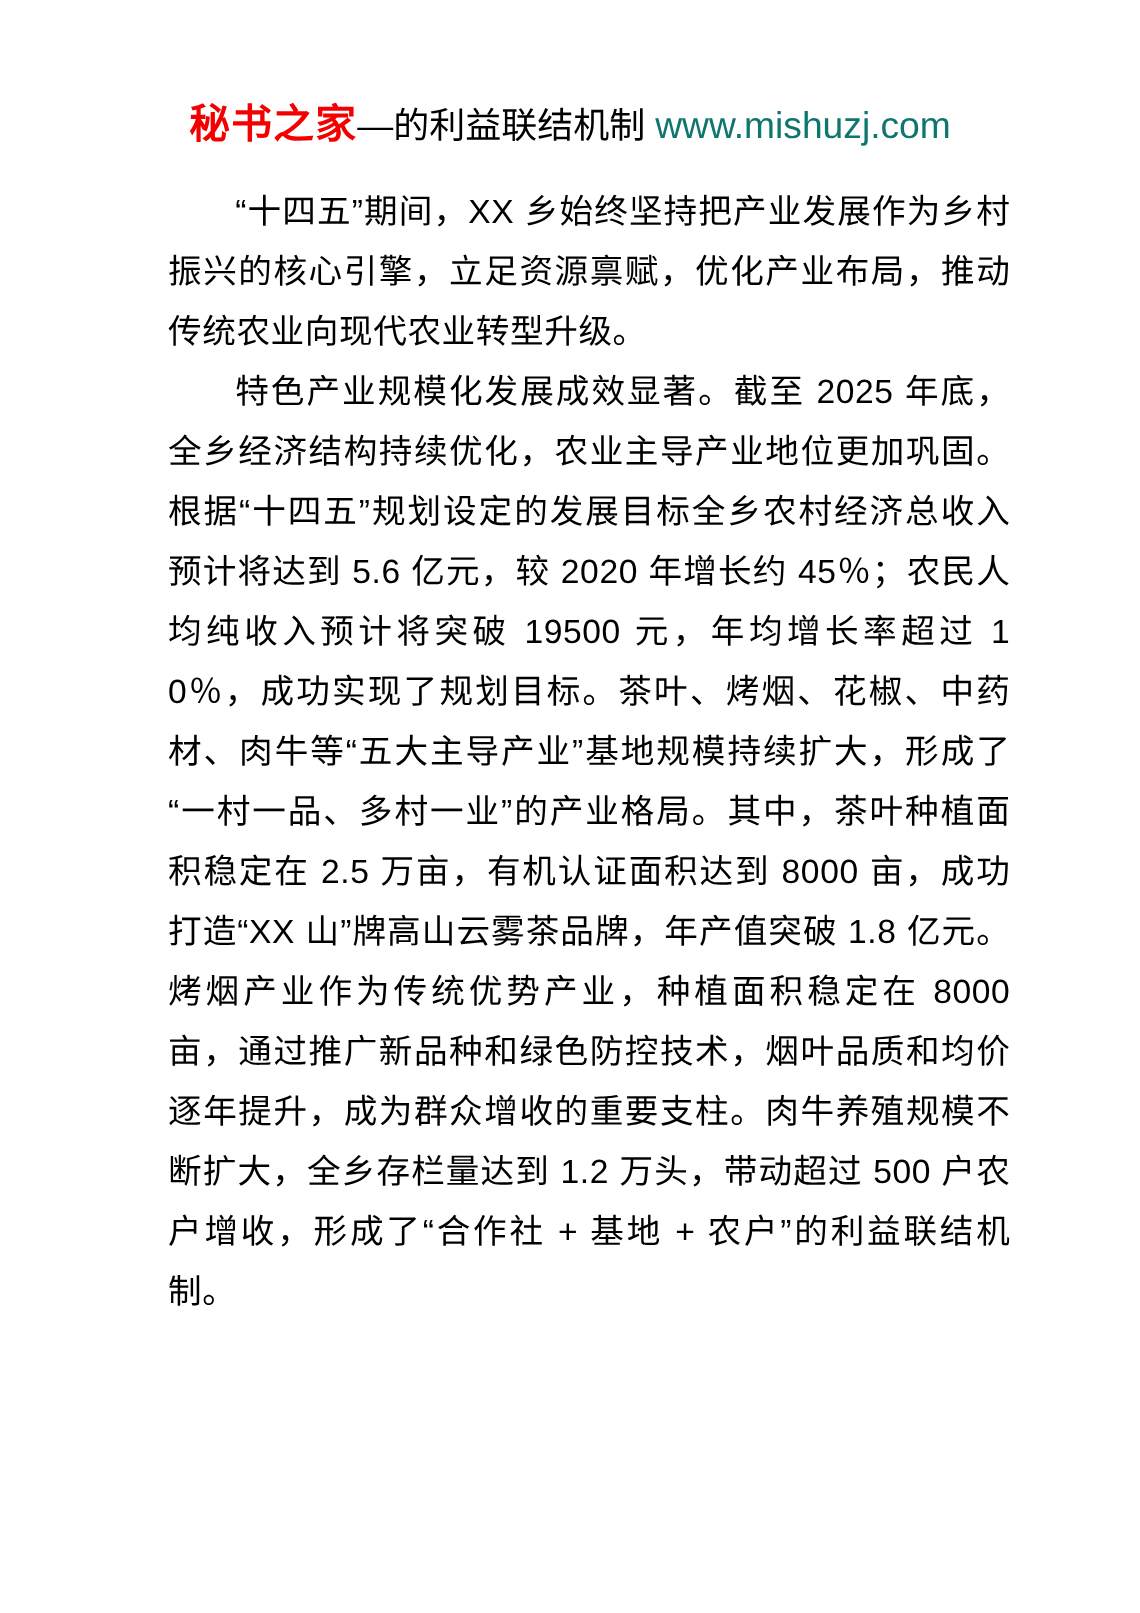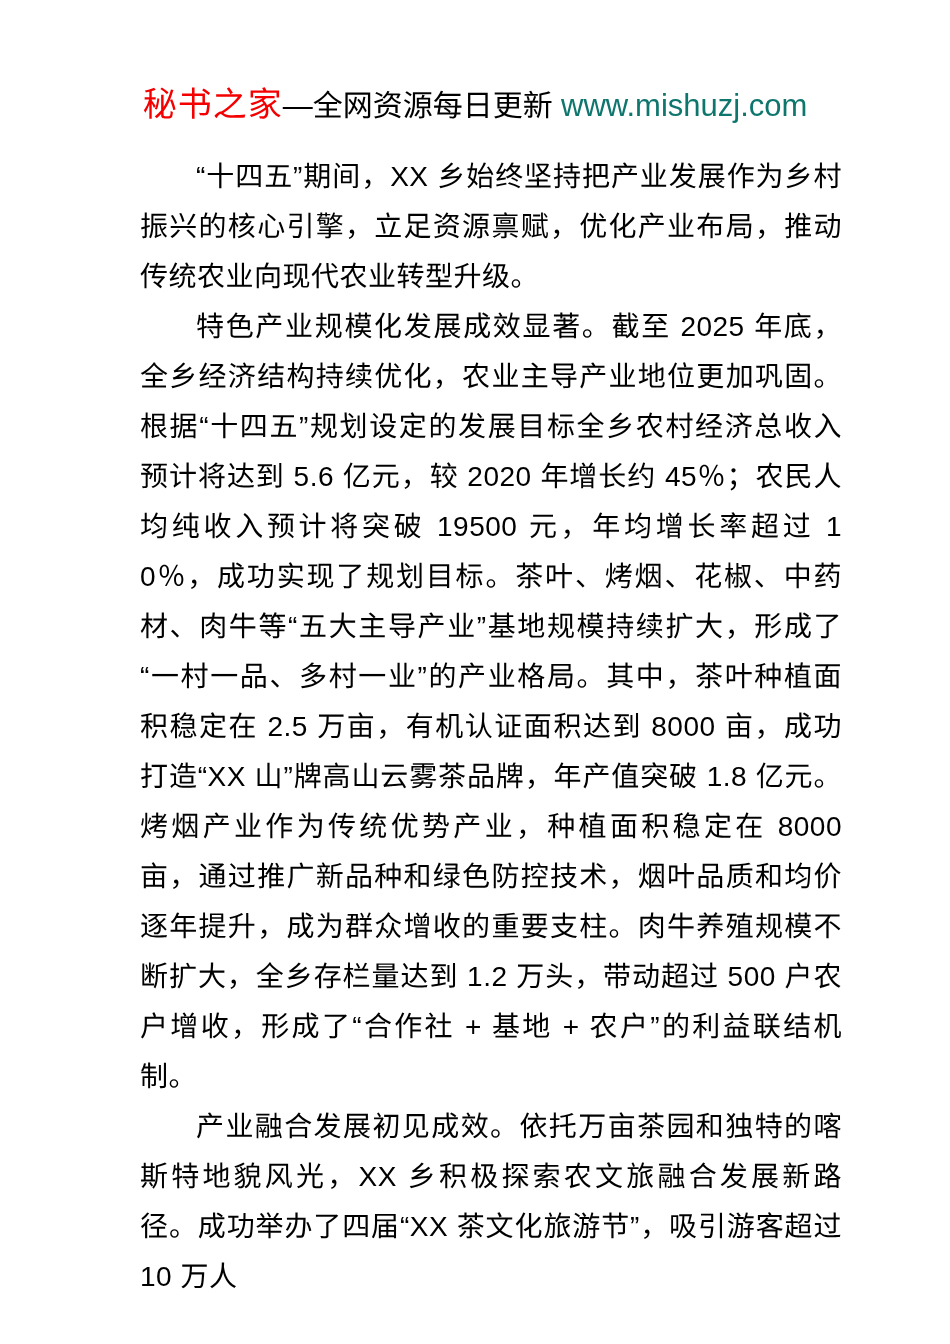--- a/index.html
+++ b/index.html
@@ -18,21 +18,21 @@
   }
   .doc-header {
     padding-top: 84px;
     text-align: center;
     white-space: pre;
     font-size: 30px;
     line-height: 40px;
   }
   .site-name {
     color: #f40000;
-    font-weight: normal;
+    font-weight: bold;
     font-size: 34px;
     letter-spacing: 1px;
   }
   .tagline {
     color: #000000;
     font-size: 30px;
   }
   .site-url {
     color: #0f766e;
     font-size: 31px;
@@ -51,21 +51,20 @@
     text-indent: 2em;
     letter-spacing: 0.5px;
     word-break: break-all;
   }
 </style>
 </head>
 <body>
 
 <div class="page">
 
-  <div class="doc-header"><span class="site-name">秘书之家</span><span class="tagline">—全网资源每日更新 </span><span class="site-url">www.mishuzj.com</span></div>
+  <div class="doc-header"><span class="site-name">秘书之家</span><span class="tagline">—的利益联结机制 </span><span class="site-url">www.mishuzj.com</span></div>
 
   <div class="doc-body">
     <p>“十四五”期间，XX 乡始终坚持把产业发展作为乡村振兴的核心引擎，立足资源禀赋，优化产业布局，推动传统农业向现代农业转型升级。</p>
     <p>特色产业规模化发展成效显著。截至 2025 年底，全乡经济结构持续优化，农业主导产业地位更加巩固。根据“十四五”规划设定的发展目标全乡农村经济总收入预计将达到 5.6 亿元，较 2020 年增长约 45％；农民人均纯收入预计将突破 19500 元，年均增长率超过 10％，成功实现了规划目标。茶叶、烤烟、花椒、中药材、肉牛等“五大主导产业”基地规模持续扩大，形成了“一村一品、多村一业”的产业格局。其中，茶叶种植面积稳定在 2.5 万亩，有机认证面积达到 8000 亩，成功打造“XX 山”牌高山云雾茶品牌，年产值突破 1.8 亿元。烤烟产业作为传统优势产业，种植面积稳定在 8000 亩，通过推广新品种和绿色防控技术，烟叶品质和均价逐年提升，成为群众增收的重要支柱。肉牛养殖规模不断扩大，全乡存栏量达到 1.2 万头，带动超过 500 户农户增收，形成了“合作社 + 基地 + 农户”的利益联结机制。</p>
-    <p>产业融合发展初见成效。依托万亩茶园和独特的喀斯特地貌风光，XX 乡积极探索农文旅融合发展新路径。成功举办了四届“XX 茶文化旅游节”，吸引游客超过 10 万人</p>
   </div>
 
 </div>
 
 </body></html>

